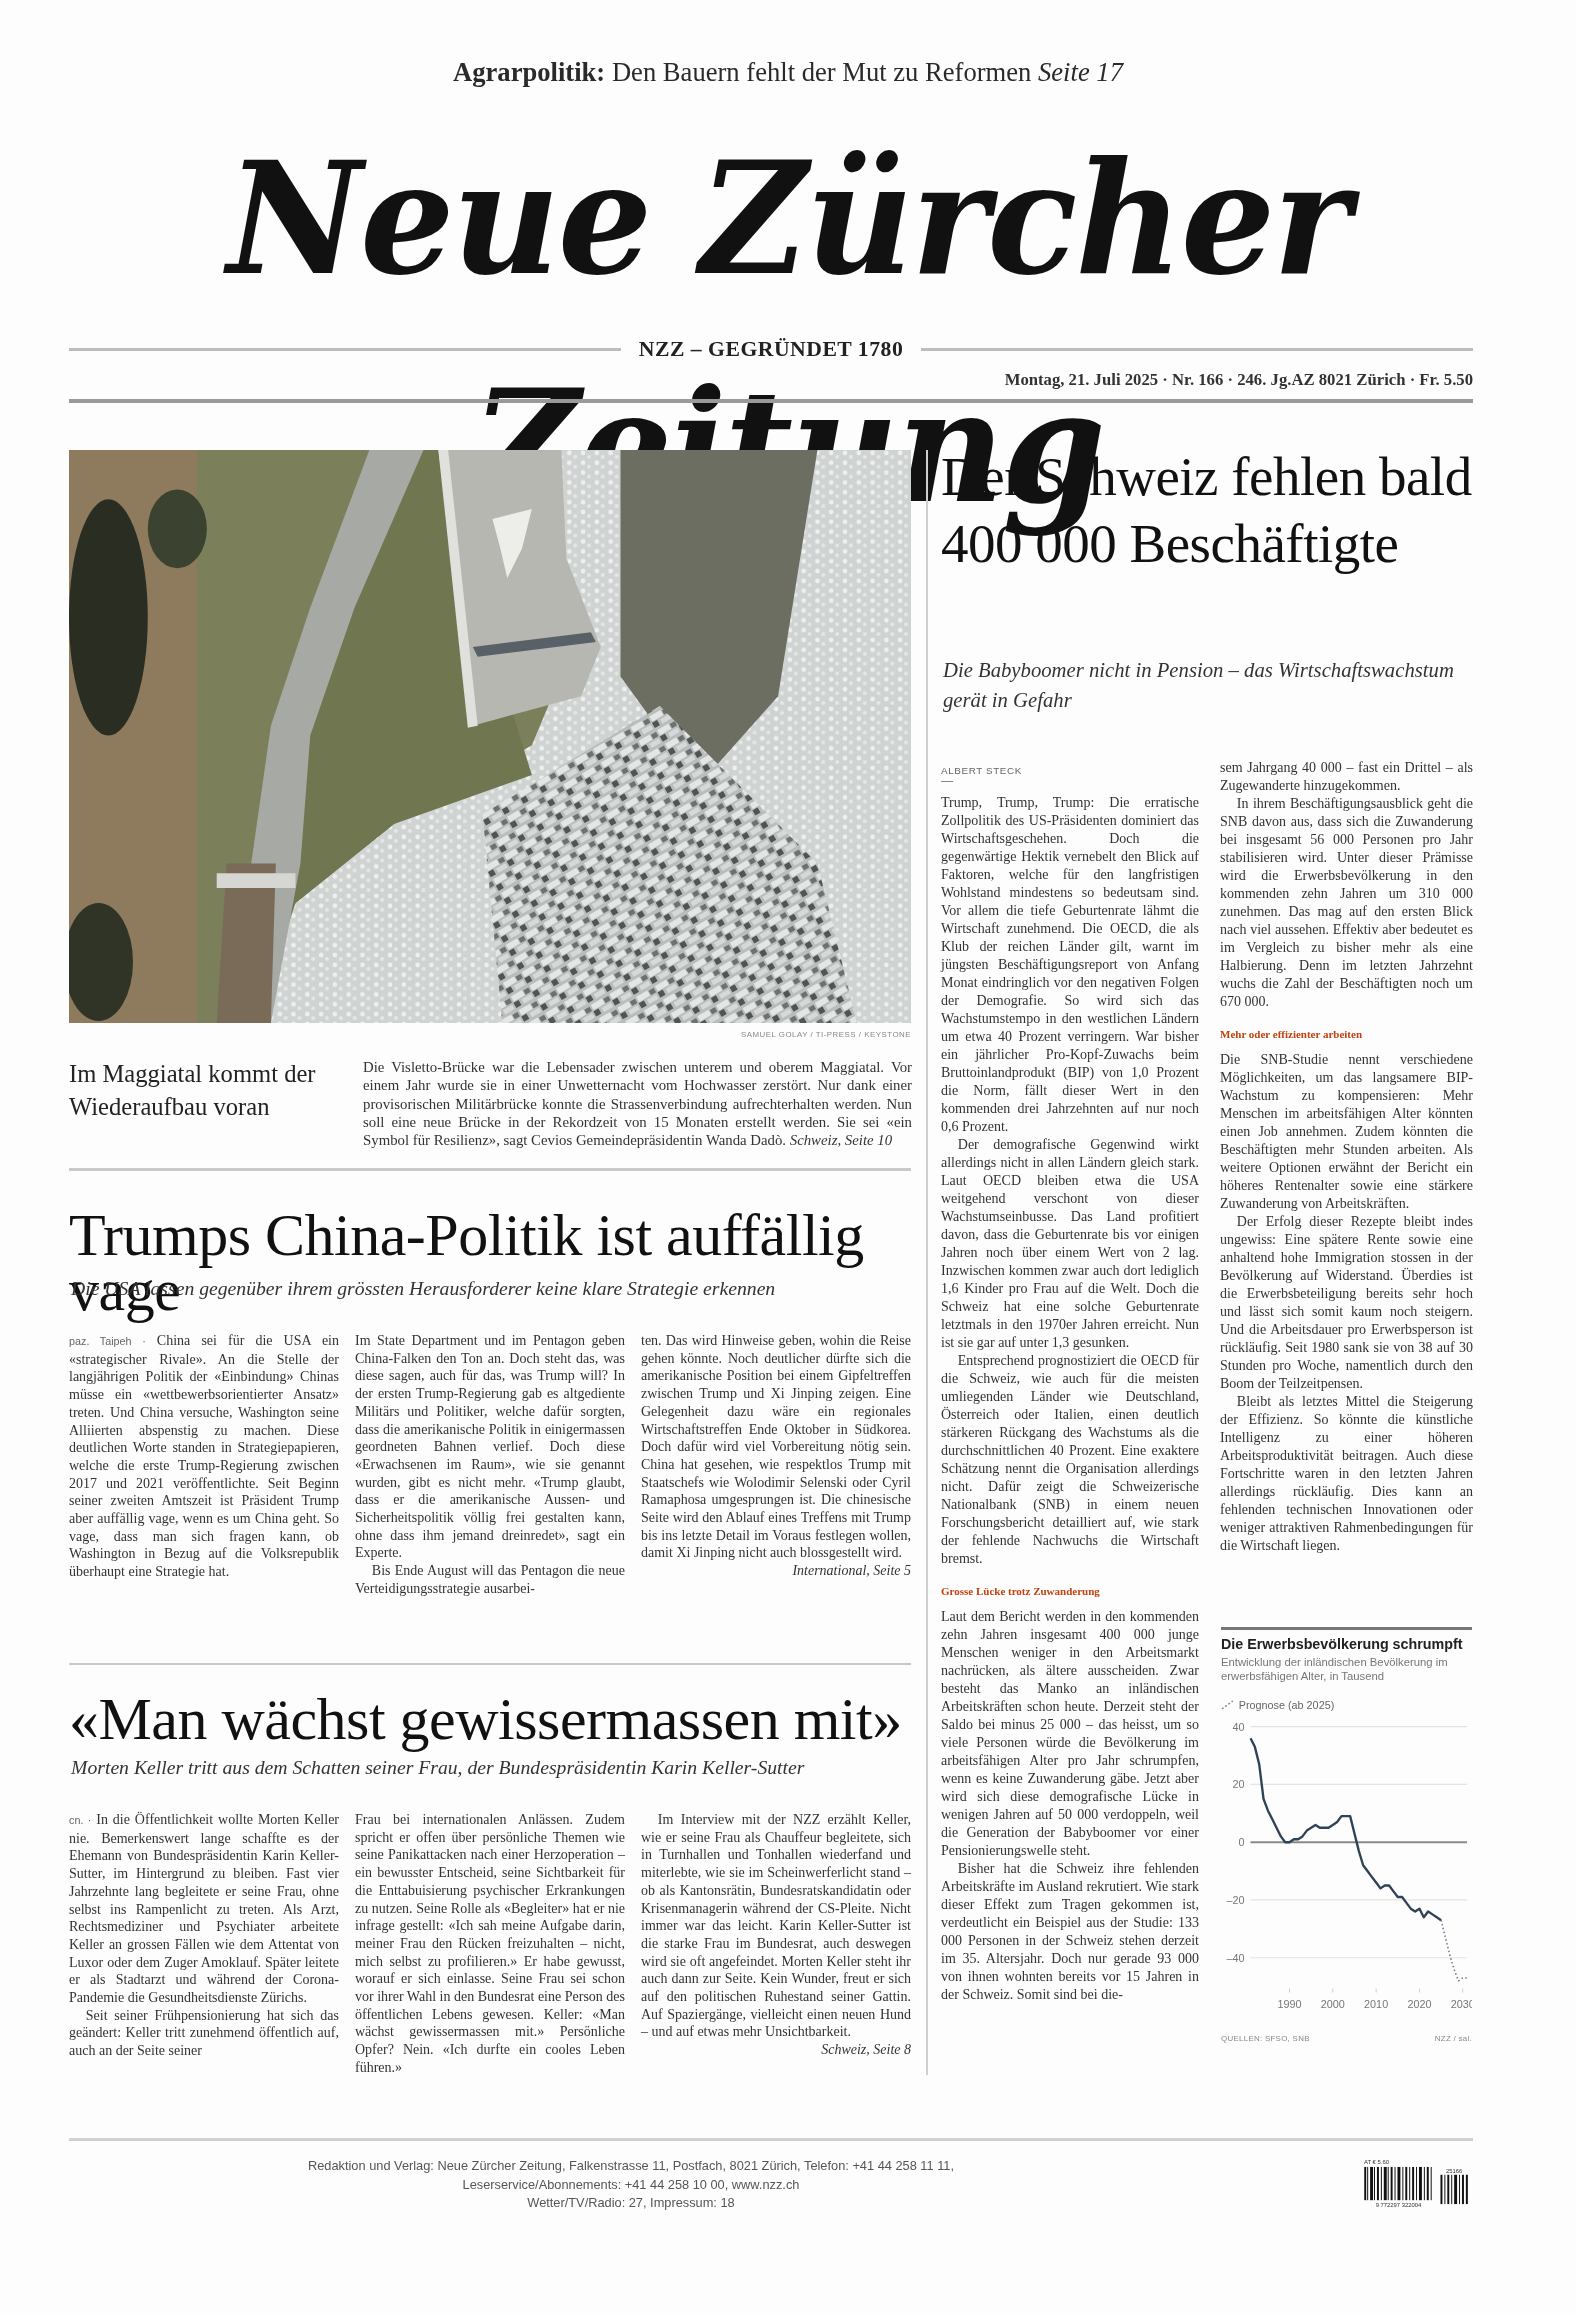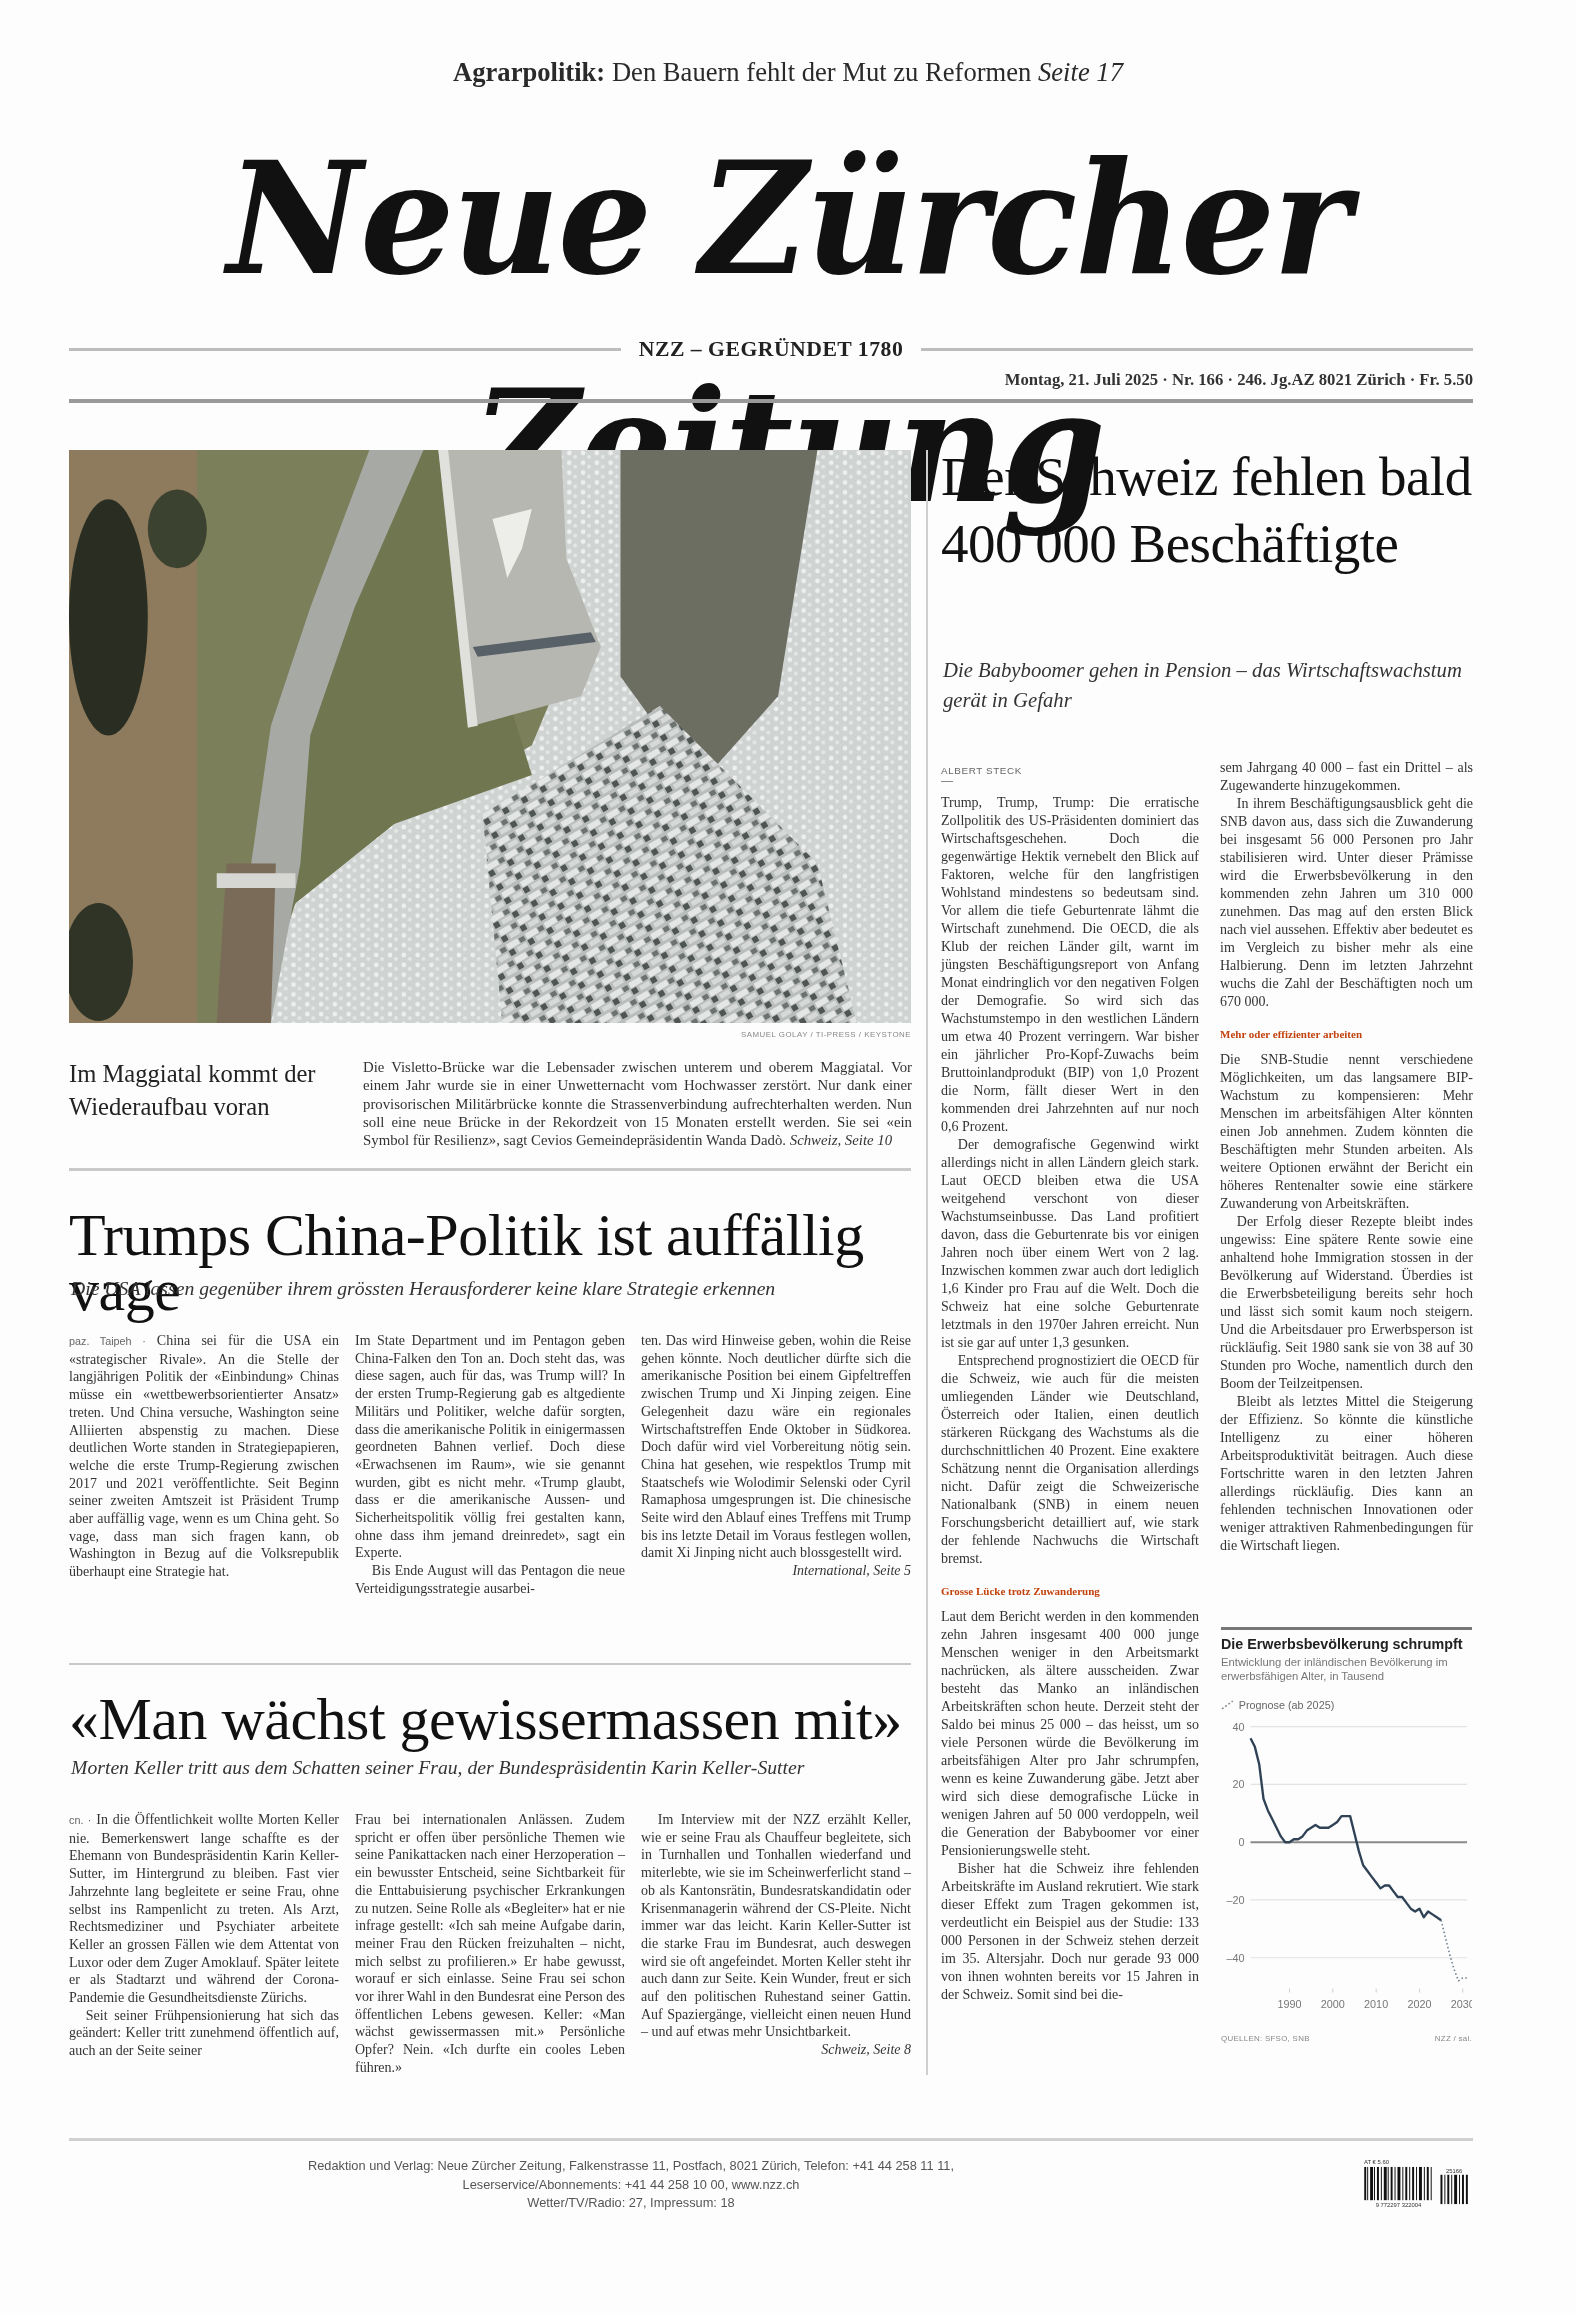--- a/index.html
+++ b/index.html
@@ -166,21 +166,21 @@
     <p style="text-indent:0">Frau bei internationalen Anlässen. Zudem spricht er offen über persönliche Themen wie seine Panikattacken nach einer Herzoperation – ein bewusster Entscheid, seine Sichtbarkeit für die Enttabuisierung psychischer Erkrankungen zu nutzen. Seine Rolle als «Begleiter» hat er nie infrage gestellt: «Ich sah meine Aufgabe darin, meiner Frau den Rücken freizuhalten – nicht, mich selbst zu profilieren.» Er habe gewusst, worauf er sich einlasse. Seine Frau sei schon vor ihrer Wahl in den Bundesrat eine Person des öffentlichen Lebens gewesen. Keller: «Man wächst gewissermassen mit.» Persönliche Opfer? Nein. «Ich durfte ein cooles Leben führen.»</p>
   </div>
   <div>
     <p style="text-indent:1.2em">Im Interview mit der NZZ erzählt Keller, wie er seine Frau als Chauffeur begleitete, sich in Turnhallen und Tonhallen wiederfand und miterlebte, wie sie im Scheinwerferlicht stand – ob als Kantonsrätin, Bundesratskandidatin oder Krisenmanagerin während der CS-Pleite. Nicht immer war das leicht. Karin Keller-Sutter ist die starke Frau im Bundesrat, auch deswegen wird sie oft angefeindet. Morten Keller steht ihr auch dann zur Seite. Kein Wunder, freut er sich auf den politischen Ruhestand seiner Gattin. Auf Spaziergänge, vielleicht einen neuen Hund – und auf etwas mehr Unsichtbarkeit.</p>
     <span class="ref">Schweiz, Seite 8</span>
   </div>
 </div>
 
 <div class="abs vrule"></div>
 <div class="abs lead-title">Der Schweiz fehlen bald 400 000 Beschäftigte</div>
-<div class="abs lead-dek">Die Babyboomer gehen in Pension – das Wirtschaftswachstum gerät in Gefahr</div>
+<div class="abs lead-dek">Die Babyboomer nicht in Pension – das Wirtschaftswachstum gerät in Gefahr</div>
 <div class="abs author">ALBERT STECK</div>
 <div class="abs author-dash"></div>
 
 <div class="abs rcol" id="rcol1" style="left:941px; top:794px; width:258px;">
     <p style="text-indent: 0px;">Trump, Trump, Trump: Die erratische Zollpolitik des US-Präsidenten dominiert das Wirtschaftsgeschehen. Doch die gegenwärtige Hektik vernebelt den Blick auf Faktoren, welche für den langfristigen Wohlstand mindestens so bedeutsam sind. Vor allem die tiefe Geburtenrate lähmt die Wirtschaft zunehmend. Die OECD, die als Klub der reichen Länder gilt, warnt im jüngsten Beschäftigungsreport von Anfang Monat eindringlich vor den negativen Folgen der Demografie. So wird sich das Wachstumstempo in den westlichen Ländern um etwa 40 Prozent verringern. War bisher ein jährlicher Pro-Kopf-Zuwachs beim Bruttoinlandprodukt (BIP) von 1,0 Prozent die Norm, fällt dieser Wert in den kommenden drei Jahrzehnten auf nur noch 0,6 Prozent.</p>
     <p>Der demografische Gegenwind wirkt allerdings nicht in allen Ländern gleich stark. Laut OECD bleiben etwa die USA weitgehend verschont von dieser Wachstumseinbusse. Das Land profitiert davon, dass die Geburtenrate bis vor einigen Jahren noch über einem Wert von 2 lag. Inzwischen kommen zwar auch dort lediglich 1,6 Kinder pro Frau auf die Welt. Doch die Schweiz hat eine solche Geburtenrate letztmals in den 1970er Jahren erreicht. Nun ist sie gar auf unter 1,3 gesunken.</p>
     <p>Entsprechend prognostiziert die OECD für die Schweiz, wie auch für die meisten umliegenden Länder wie Deutschland, Österreich oder Italien, einen deutlich stärkeren Rückgang des Wachstums als die durchschnittlichen 40 Prozent. Eine exaktere Schätzung nennt die Organisation allerdings nicht. Dafür zeigt die Schweizerische Nationalbank (SNB) in einem neuen Forschungsbericht detailliert auf, wie stark der fehlende Nachwuchs die Wirtschaft bremst.</p>
     <h3>Grosse Lücke trotz Zuwanderung</h3>
     <p>Laut dem Bericht werden in den kommenden zehn Jahren insgesamt 400 000 junge Menschen weniger in den Arbeitsmarkt nachrücken, als ältere ausscheiden. Zwar besteht das Manko an inländischen Arbeitskräften schon heute. Derzeit steht der Saldo bei minus 25 000 – das heisst, um so viele Personen würde die Bevölkerung im arbeitsfähigen Alter pro Jahr schrumpfen, wenn es keine Zuwanderung gäbe. Jetzt aber wird sich diese demografische Lücke in wenigen Jahren auf 50 000 verdoppeln, weil die Generation der Babyboomer vor einer Pensionierungswelle steht.</p>
     <p>Bisher hat die Schweiz ihre fehlenden Arbeitskräfte im Ausland rekrutiert. Wie stark dieser Effekt zum Tragen gekommen ist, verdeutlicht ein Beispiel aus der Studie: 133 000 Personen in der Schweiz stehen derzeit im 35. Altersjahr. Doch nur gerade 93 000 von ihnen wohnten bereits vor 15 Jahren in der Schweiz. Somit sind bei die-</p>

